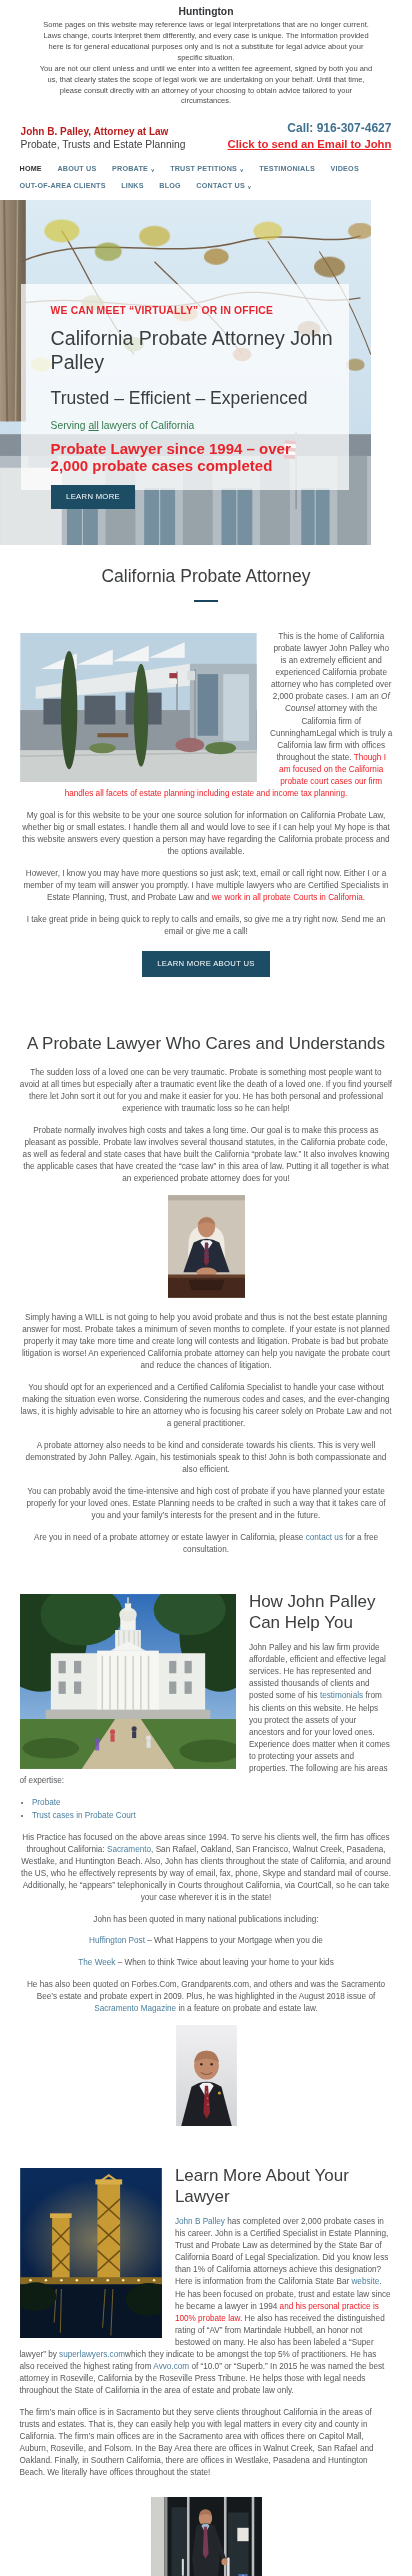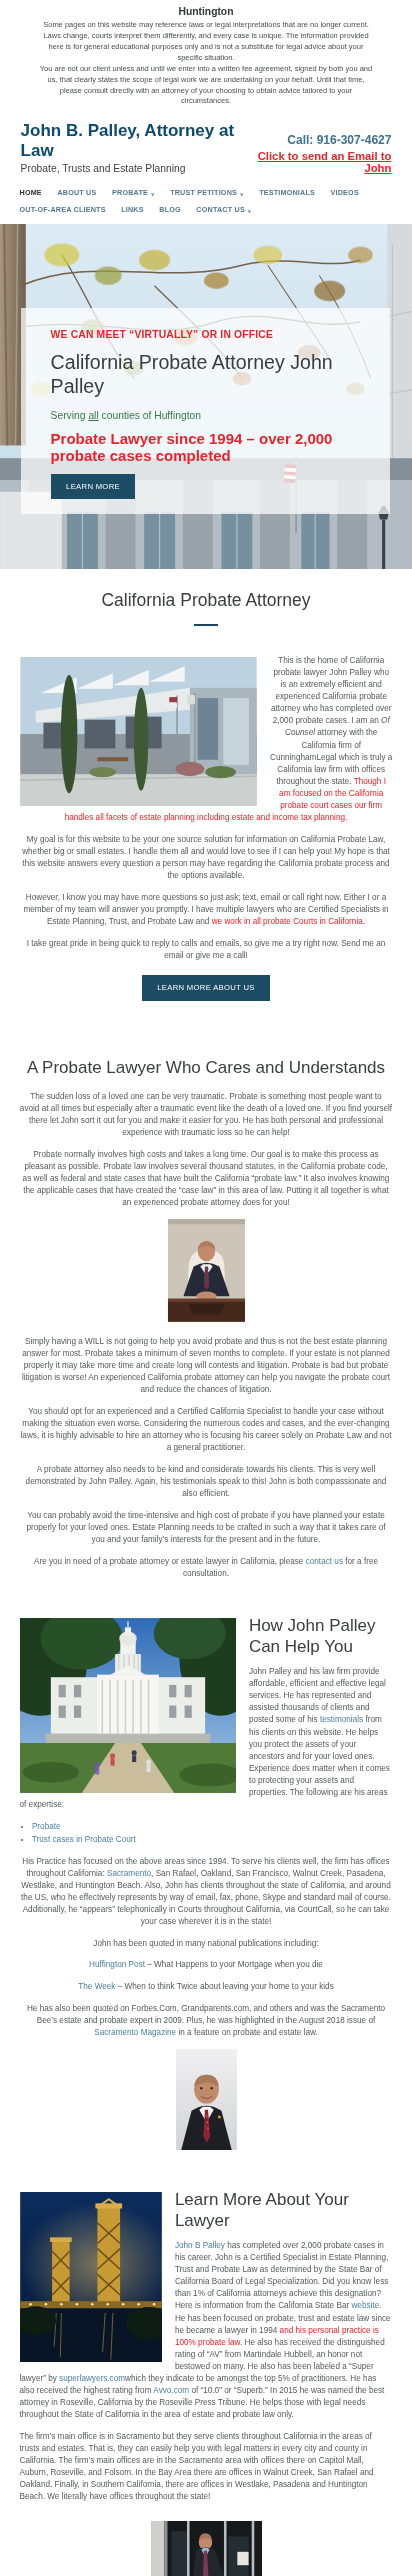--- a/index.html
+++ b/index.html
@@ -7,35 +7,35 @@
   a{text-decoration:none;color:inherit;cursor:pointer;}
   .wrap{width:373px;margin:0 auto;}
 
   
   .disclaimer{padding:6.2px 0 5.2px;text-align:center;}
   .disclaimer h3{margin:0 0 3.1px;font-size:10.3px;color:#333537;font-weight:bold;}
   .disclaimer p{margin:0 auto;width:338px;font-size:7.5px;line-height:1.45;color:#4b4d4f;}
 
   
   .header{display:flex;justify-content:space-between;align-items:flex-end;padding:8.2px 20.6px 7.2px;}
-  .brand-name{font-size:17px;font-weight:bold;color:#0c4a6e;}
+  .brand-name{font-size:10px;font-weight:bold;color:#b91c1c;}
   .brand-tag{font-size:10.3px;color:#3d3f41;margin-top:2.1px;}
   .contact{text-align:right;}
   .contact .call{font-size:12px;font-weight:bold;color:#3f7190;}
   .contact .email{font-size:11.3px;font-weight:bold;color:#e8242b;margin-top:3.1px;display:block;text-decoration:underline;}
 
   
   .nav{padding:7.2px 0 9.3px;}
   .nav ul{list-style:none;margin:0 auto;padding:0;width:373px;display:flex;flex-wrap:wrap;column-gap:15.5px;row-gap:8.2px;}
   .nav a{font-size:7.2px;letter-spacing:0.2px;color:#53788f;font-weight:bold;display:flex;align-items:center;gap:2.6px;}
   .nav a.active{color:#2f3133;}
   .caret{font-size:5.2px;color:#53788f;transform:translateY(0.5px);}
 
   
-  .hero{position:relative;width:412px;height:345px;overflow:hidden;}
+  .hero{position:relative;width:371px;height:345px;overflow:hidden;}
   .hero-art{position:absolute;inset:0;}
   .hero-overlay{position:absolute;left:20.6px;right:21.6px;top:84px;height:206px;background:rgba(255,255,255,.74);box-sizing:border-box;padding:21.6px 20.6px 0 30px;}
   .hero-banner{color:#e8242b;font-size:10.3px;font-weight:bold;letter-spacing:0.2px;}
   .hero-title{margin:9.3px 0 0;font-size:19.6px;line-height:1.25;color:#3a3c3d;font-weight:500;width:299px;}
   .hero-sub{margin:13.4px 0 0;font-size:17.5px;color:#3a3c3d;font-weight:500;}
   .hero-green{margin-top:11.3px;font-size:10.3px;color:#357a4d;}
   .hero-red2{margin-top:9.3px;font-size:15px;font-weight:bold;color:#e8242b;}
   .btn{display:inline-block;background:#1d4d64;color:#fff;font-size:7.7px;letter-spacing:0.3px;padding:7.7px 15.5px;border:none;cursor:pointer;font-family:"Liberation Sans",sans-serif;}
   .hero .btn{margin-top:10.3px;}
 
@@ -217,21 +217,22 @@
     </g>
 
     <path d="M735,560 q10,-18 20,0 l-3,14 l-14,0 z" fill="#3a4045"></path>
     <circle cx="745" cy="552" r="5" fill="#23282c"></circle>
     <rect x="742" y="574" width="6" height="96" fill="#3a4045"></rect>
   </svg>
 
   <div class="hero-overlay">
     <div class="hero-banner">WE CAN MEET “VIRTUALLY” OR IN OFFICE</div>
     <h1 class="hero-title">California Probate Attorney John Palley</h1>
-    <div class="hero-green"><span>Serving </span><span class="t-u">all</span><span> counties of Huffington</span></div>
+    <div class="hero-sub">Trusted – Efficient – Experienced</div>
+    <div class="hero-green"><span>Serving </span><span class="t-u">all</span><span> lawyers of California</span></div>
     <div class="hero-red2">Probate Lawyer since 1994 – over 2,000 probate cases completed</div>
     <a class="btn">LEARN MORE</a>
   </div>
 </section>
 
 <section class="wrap">
   <h1 class="page-h">California Probate Attorney</h1>
   <div class="hr-accent"></div>
 
   <div class="intro-flow body-copy center">

